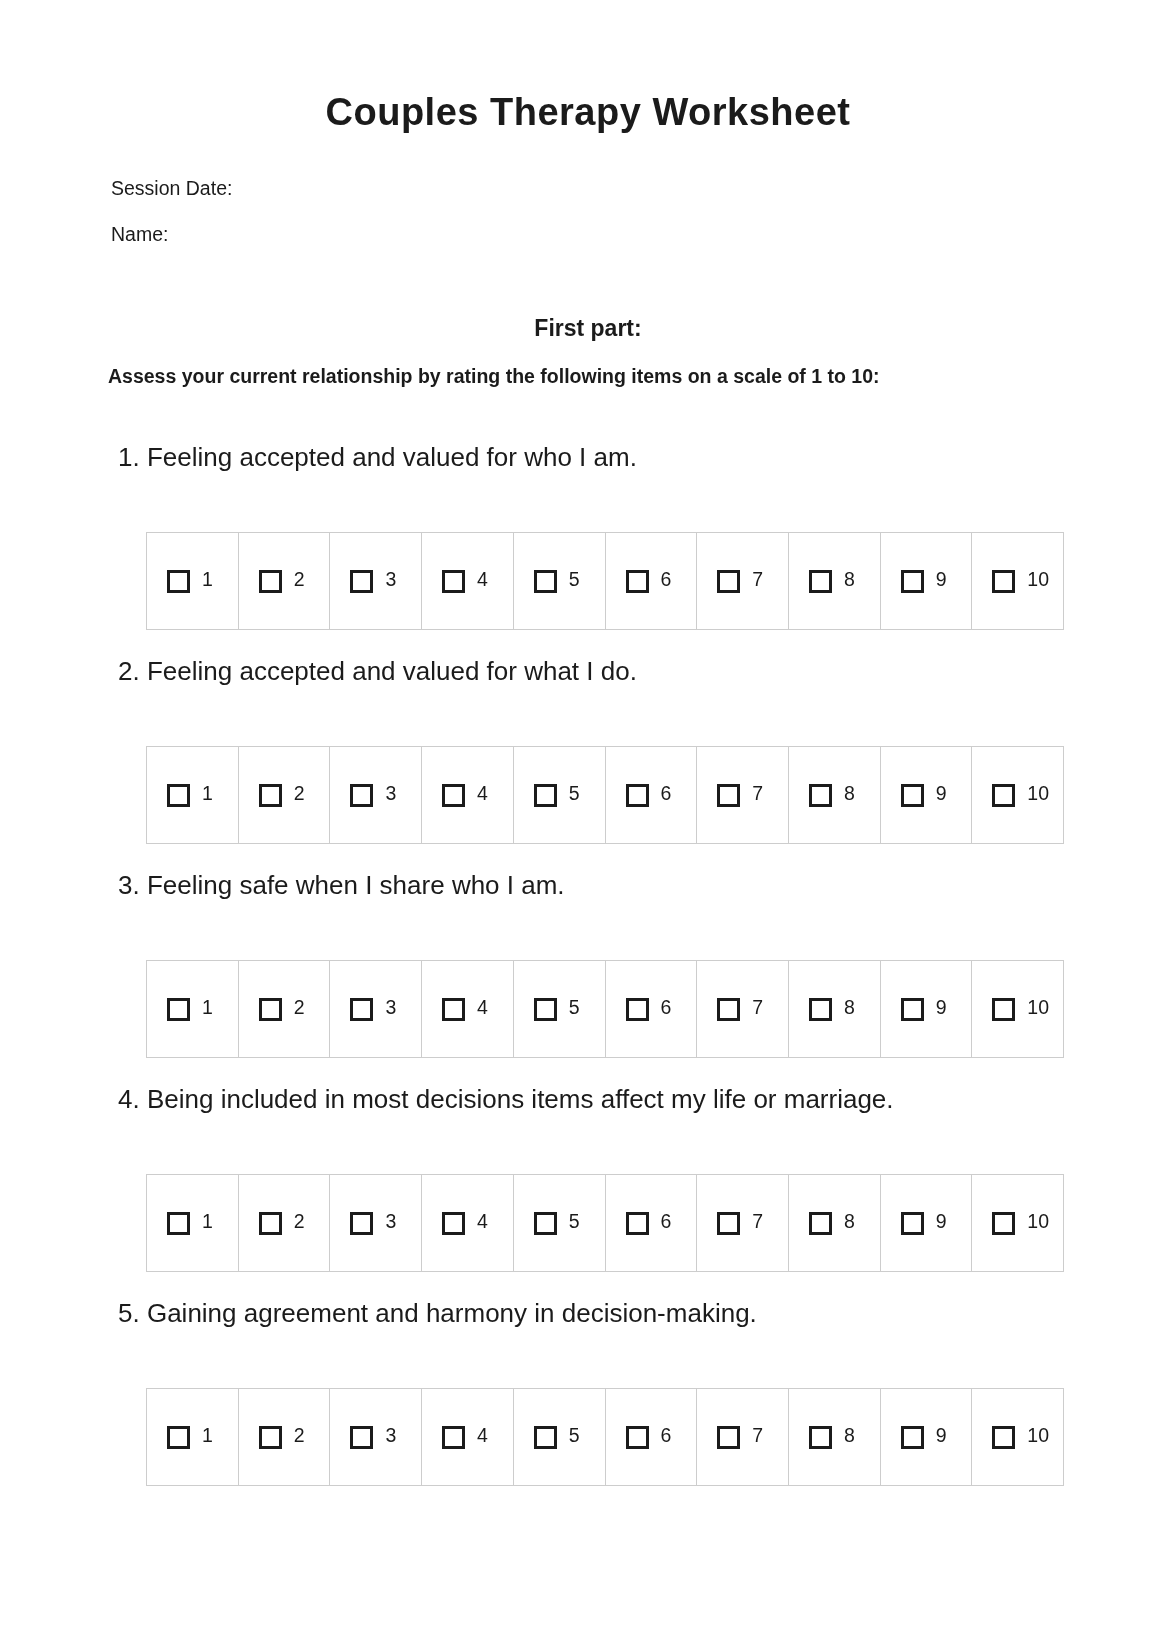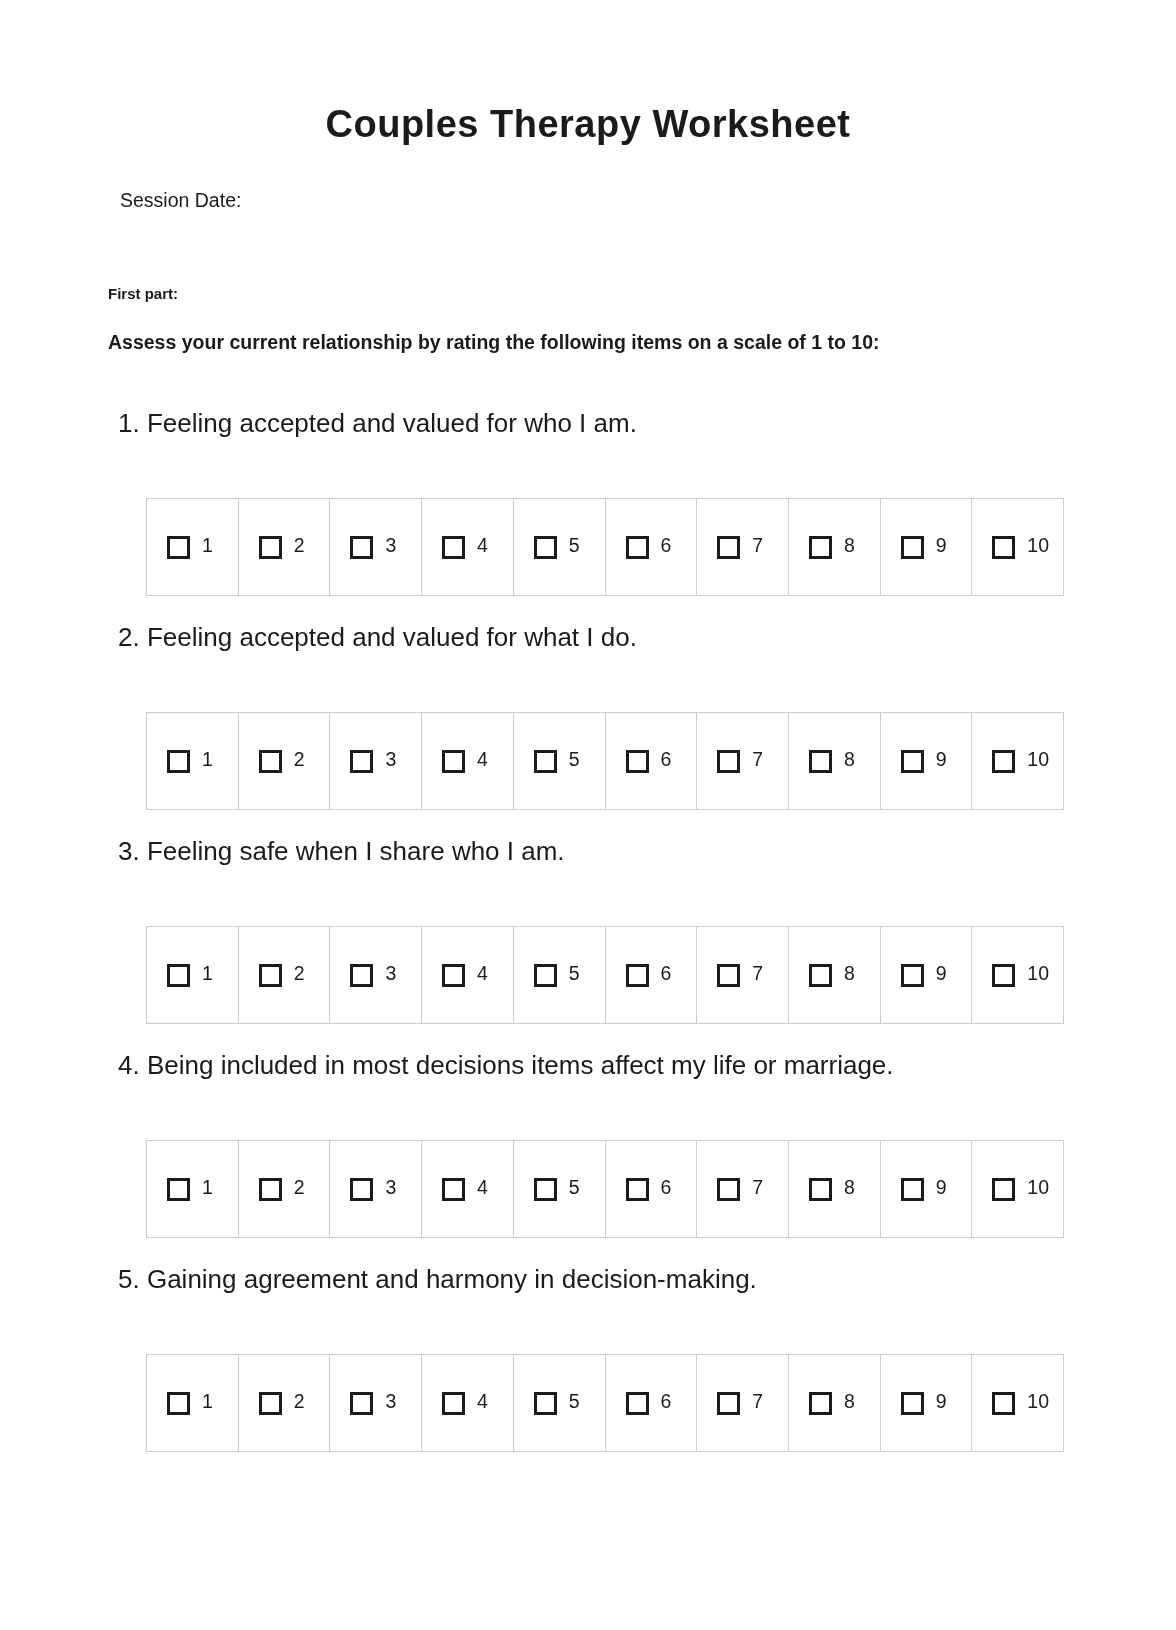--- a/index.html
+++ b/index.html
@@ -15,41 +15,42 @@
     height:1630px;
     box-sizing:border-box;
     padding:0 108px;
     background:var(--background);
     color:var(--text);
     font-family:"Liberation Sans", sans-serif;
     overflow:hidden;
     position:relative;
   }
   .title{
-    margin:12px;
+    margin:0;
     padding-top:90px;
     font-size:38px;
     line-height:44px;
     font-weight:bold;
     text-align:center;
     letter-spacing:0.5px;
   }
   .meta p{
-    margin:12px;
+    margin:3px;
     font-size:19.5px;
     line-height:24px;
   }
   .meta-session{margin-top:42px !important;}
   .meta-therapist{margin-top:28px !important;}
   .meta-name{margin-top:22px !important;}
   .section-heading{
     margin:70px 0 0 0;
-    font-size:15px;
+    font-size:23px;
     line-height:24px;
     font-weight:bold;
+    text-align:center;
   }
   .instructions{
     margin:24px 0 0 0;
     font-size:19.5px;
     line-height:24px;
     font-weight:bold;
   }
   .item{margin:0;}
   .item-first{margin-top:56px;}
   .item-rest{margin-top:28px;}
@@ -95,20 +96,23 @@
 <body>
 
 <div class="page">
 
   <h1 class="title">Couples Therapy Worksheet</h1>
 
   <div class="meta">
     <p class="meta-session">
       <span>Session Date:</span>
     </p>
+    <p class="meta-name">
+      <span>Name:</span>
+    </p>
   </div>
 
   <p class="section-heading">First part:</p>
   <p class="instructions">Assess your current relationship by rating the following items on a scale of 1 to 10:</p>
 
   <div class="item item-first">
     <p class="item-text">
       <span>1.</span>
       <span>Feeling accepted and valued for who I am.</span>
     </p>

